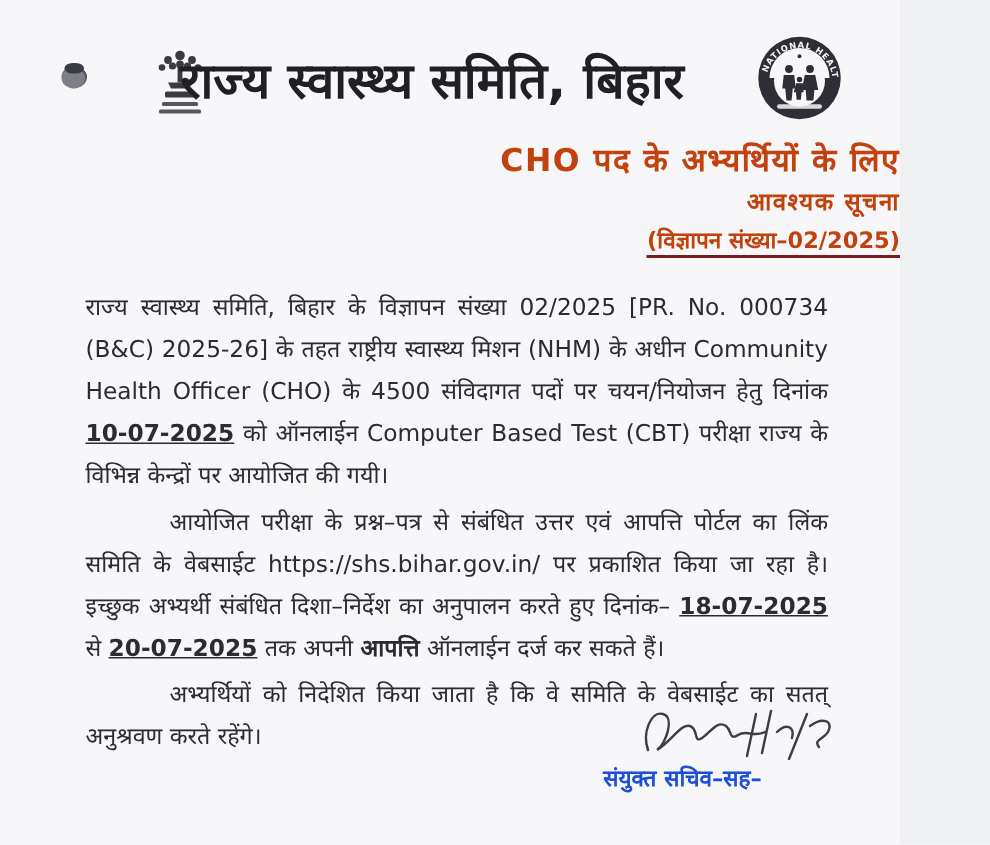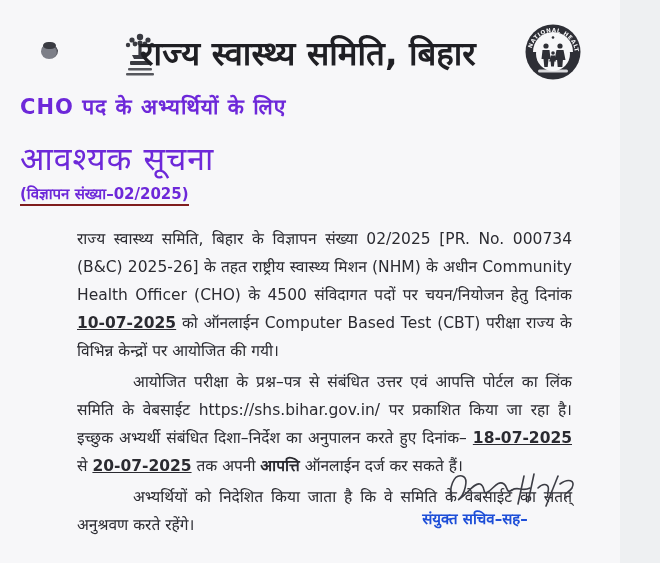--- a/index.html
+++ b/index.html
@@ -8,21 +8,20 @@
     background:#eef0f2;
     font-family:"DejaVu Sans","Liberation Sans",sans-serif;
     -webkit-font-smoothing:antialiased;
   }
   .page{
     position:relative;
     width:600px;height:563px;
     background:#f7f7f9;
     color:#2b2b31;
     overflow:hidden;
-    padding-left:20px;
   }
   
   .artifact{
     position:absolute;left:41px;top:44px;width:17px;height:15px;
     background:radial-gradient(ellipse at 45% 55%, #7d7f88 0 55%, #4a4b52 70%, transparent 75%);
     border-radius:50% 45% 55% 50%;
   }
   .artifact:before{
     content:"";position:absolute;left:2px;top:-2px;width:13px;height:7px;
     background:#3a3b42;border-radius:50%/60%;
@@ -32,23 +31,23 @@
   .emblem-left{position:absolute;left:102px;top:27px;width:36px;height:54px;}
   .org-title{
     position:absolute;left:0;right:0;top:30px;
     text-align:center;
     font-size:33px;font-weight:700;color:#1f1f24;
     letter-spacing:0px;
     transform:translateX(-12px);
   }
   .nhm-logo{position:absolute;left:504px;top:23px;width:58px;height:58px;}
   
-  .title-block{text-align:left;color:#6d28d9;}
+  .title-block{text-align:right;color:#c2410c;}
   .title-line1{font-size:21px;font-weight:700;margin-top:4px;letter-spacing:1px;}
-  .title-line2{font-size:32px;font-weight:400;margin-top:16px;letter-spacing:1px;}
+  .title-line2{font-size:16px;font-weight:700;margin-top:3px;letter-spacing:1px;}
   .subtitle{margin-top:4px;font-size:15px;font-weight:700;}
   .subtitle span{border-bottom:2px solid #7f1d1d;padding-bottom:1px;}
   
   .body-text{
     margin:22px 48px 0 57px;
     font-size:15.5px;line-height:28px;
     text-align:justify;
     color:#2b2b31;
   }
   .body-text p{margin:0 0 3px 0;}

